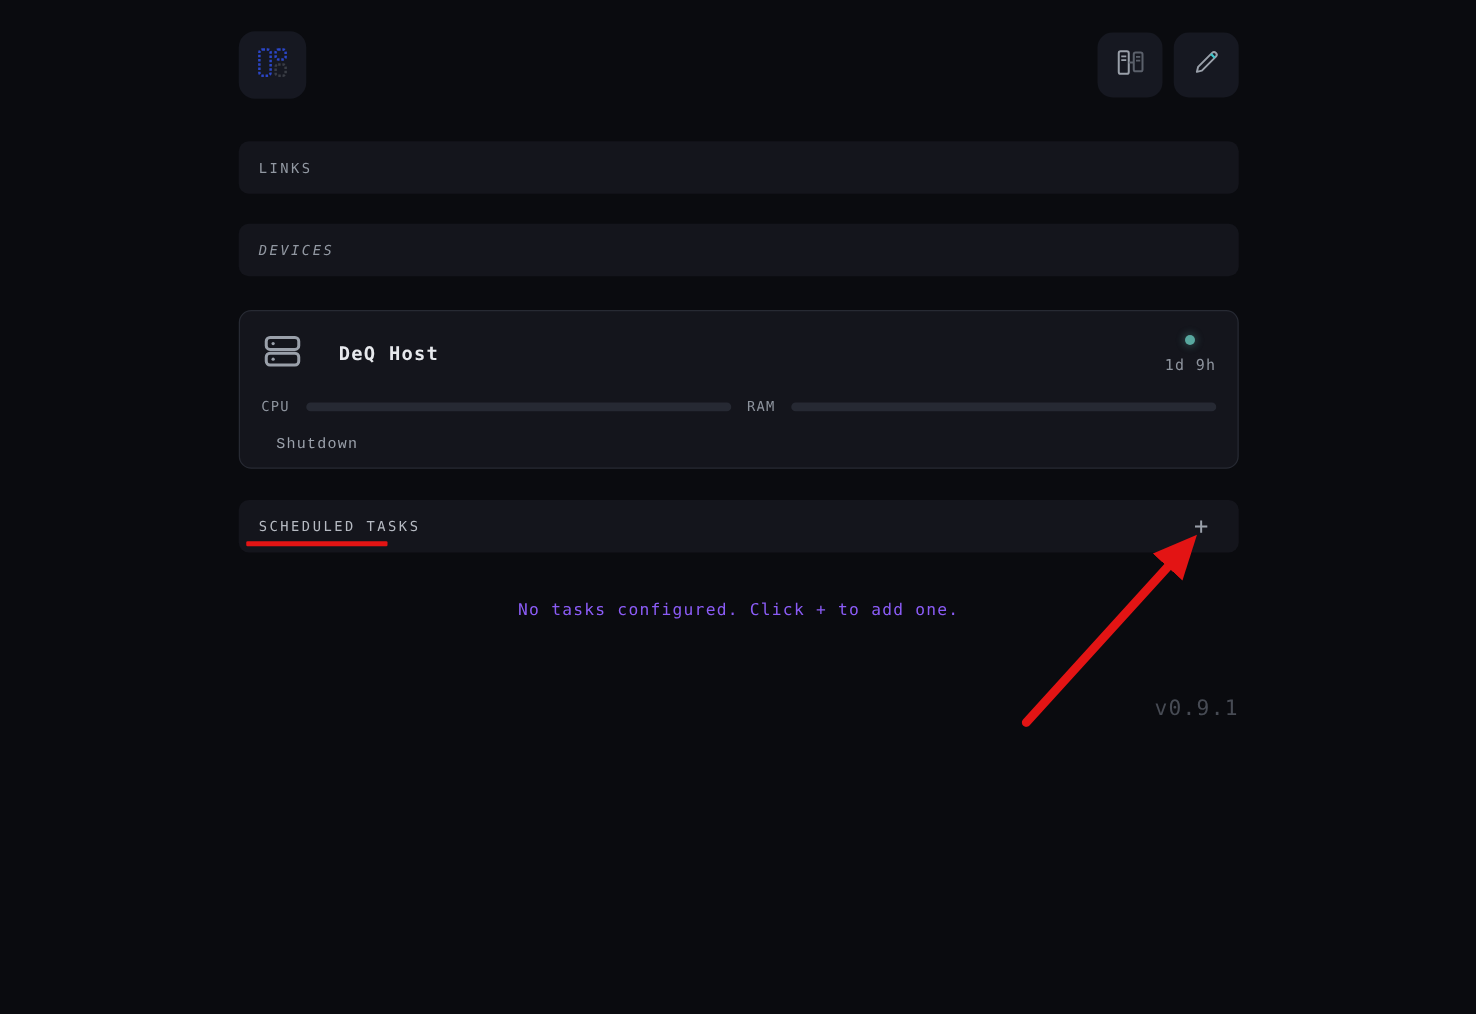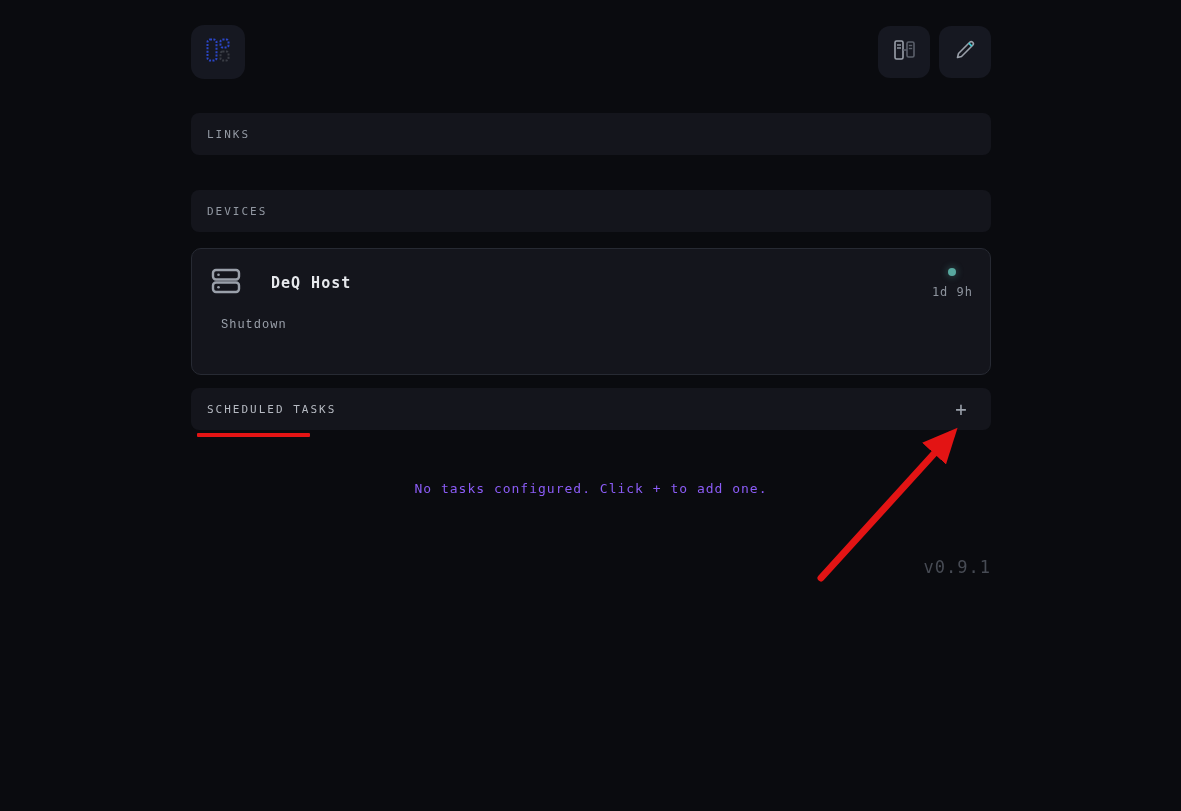--- a/index.html
+++ b/index.html
@@ -37,22 +37,22 @@
     position: absolute; left: 191px;
     width: 800px; height: 42px;
     background: #14151c; border-radius: 8px;
     display: flex; align-items: center;
     padding: 0 16px;
   }
   .section-title {
     color: #9298a2; font-size: 11px; letter-spacing: 2px;
   }
   .section-links   { top: 113px; }
-  .section-devices { top: 190px; }
-  .section-tasks   { top: 388px; }
+  .section-devices { top: 179px; font-style: italic; }
+  .section-tasks   { top: 400px; }
   .section-tasks .section-title { color: #b6bac2; }
 
   .add-btn {
     margin-left: auto;
     width: 28px; height: 28px;
     display: flex; align-items: center; justify-content: center;
     color: #9aa0aa; font-size: 19px; font-weight: 400;
     cursor: pointer; background: transparent; border: none;
     font-family: inherit;
   }
@@ -180,20 +180,30 @@
           <circle cx="9.5" cy="23.3" r="1.3" fill="#9aa0aa"></circle>
         </svg>
       </span>
       <span class="device-name">DeQ Host</span>
       <span class="device-status">
         <span class="status-dot"></span>
         <span class="uptime">1d 9h</span>
       </span>
     </div>
 
+    <div class="meter-row">
+      <span class="meter-label">CPU</span>
+      <span class="meter-track">
+        <span class="meter-fill cpu" style="width: 0%;"></span>
+      </span>
+      <span class="meter-label">RAM</span>
+      <span class="meter-track">
+        <span class="meter-fill ram" style="width: 45%;"></span>
+      </span>
+    </div>
 
     <button class="device-action">Shutdown</button>
   </div>
 
   <div class="section-card section-tasks">
     <span class="section-title">SCHEDULED TASKS</span>
     <button class="add-btn">+</button>
   </div>
 
   <div class="empty-state">No tasks configured. Click + to add one.</div>

